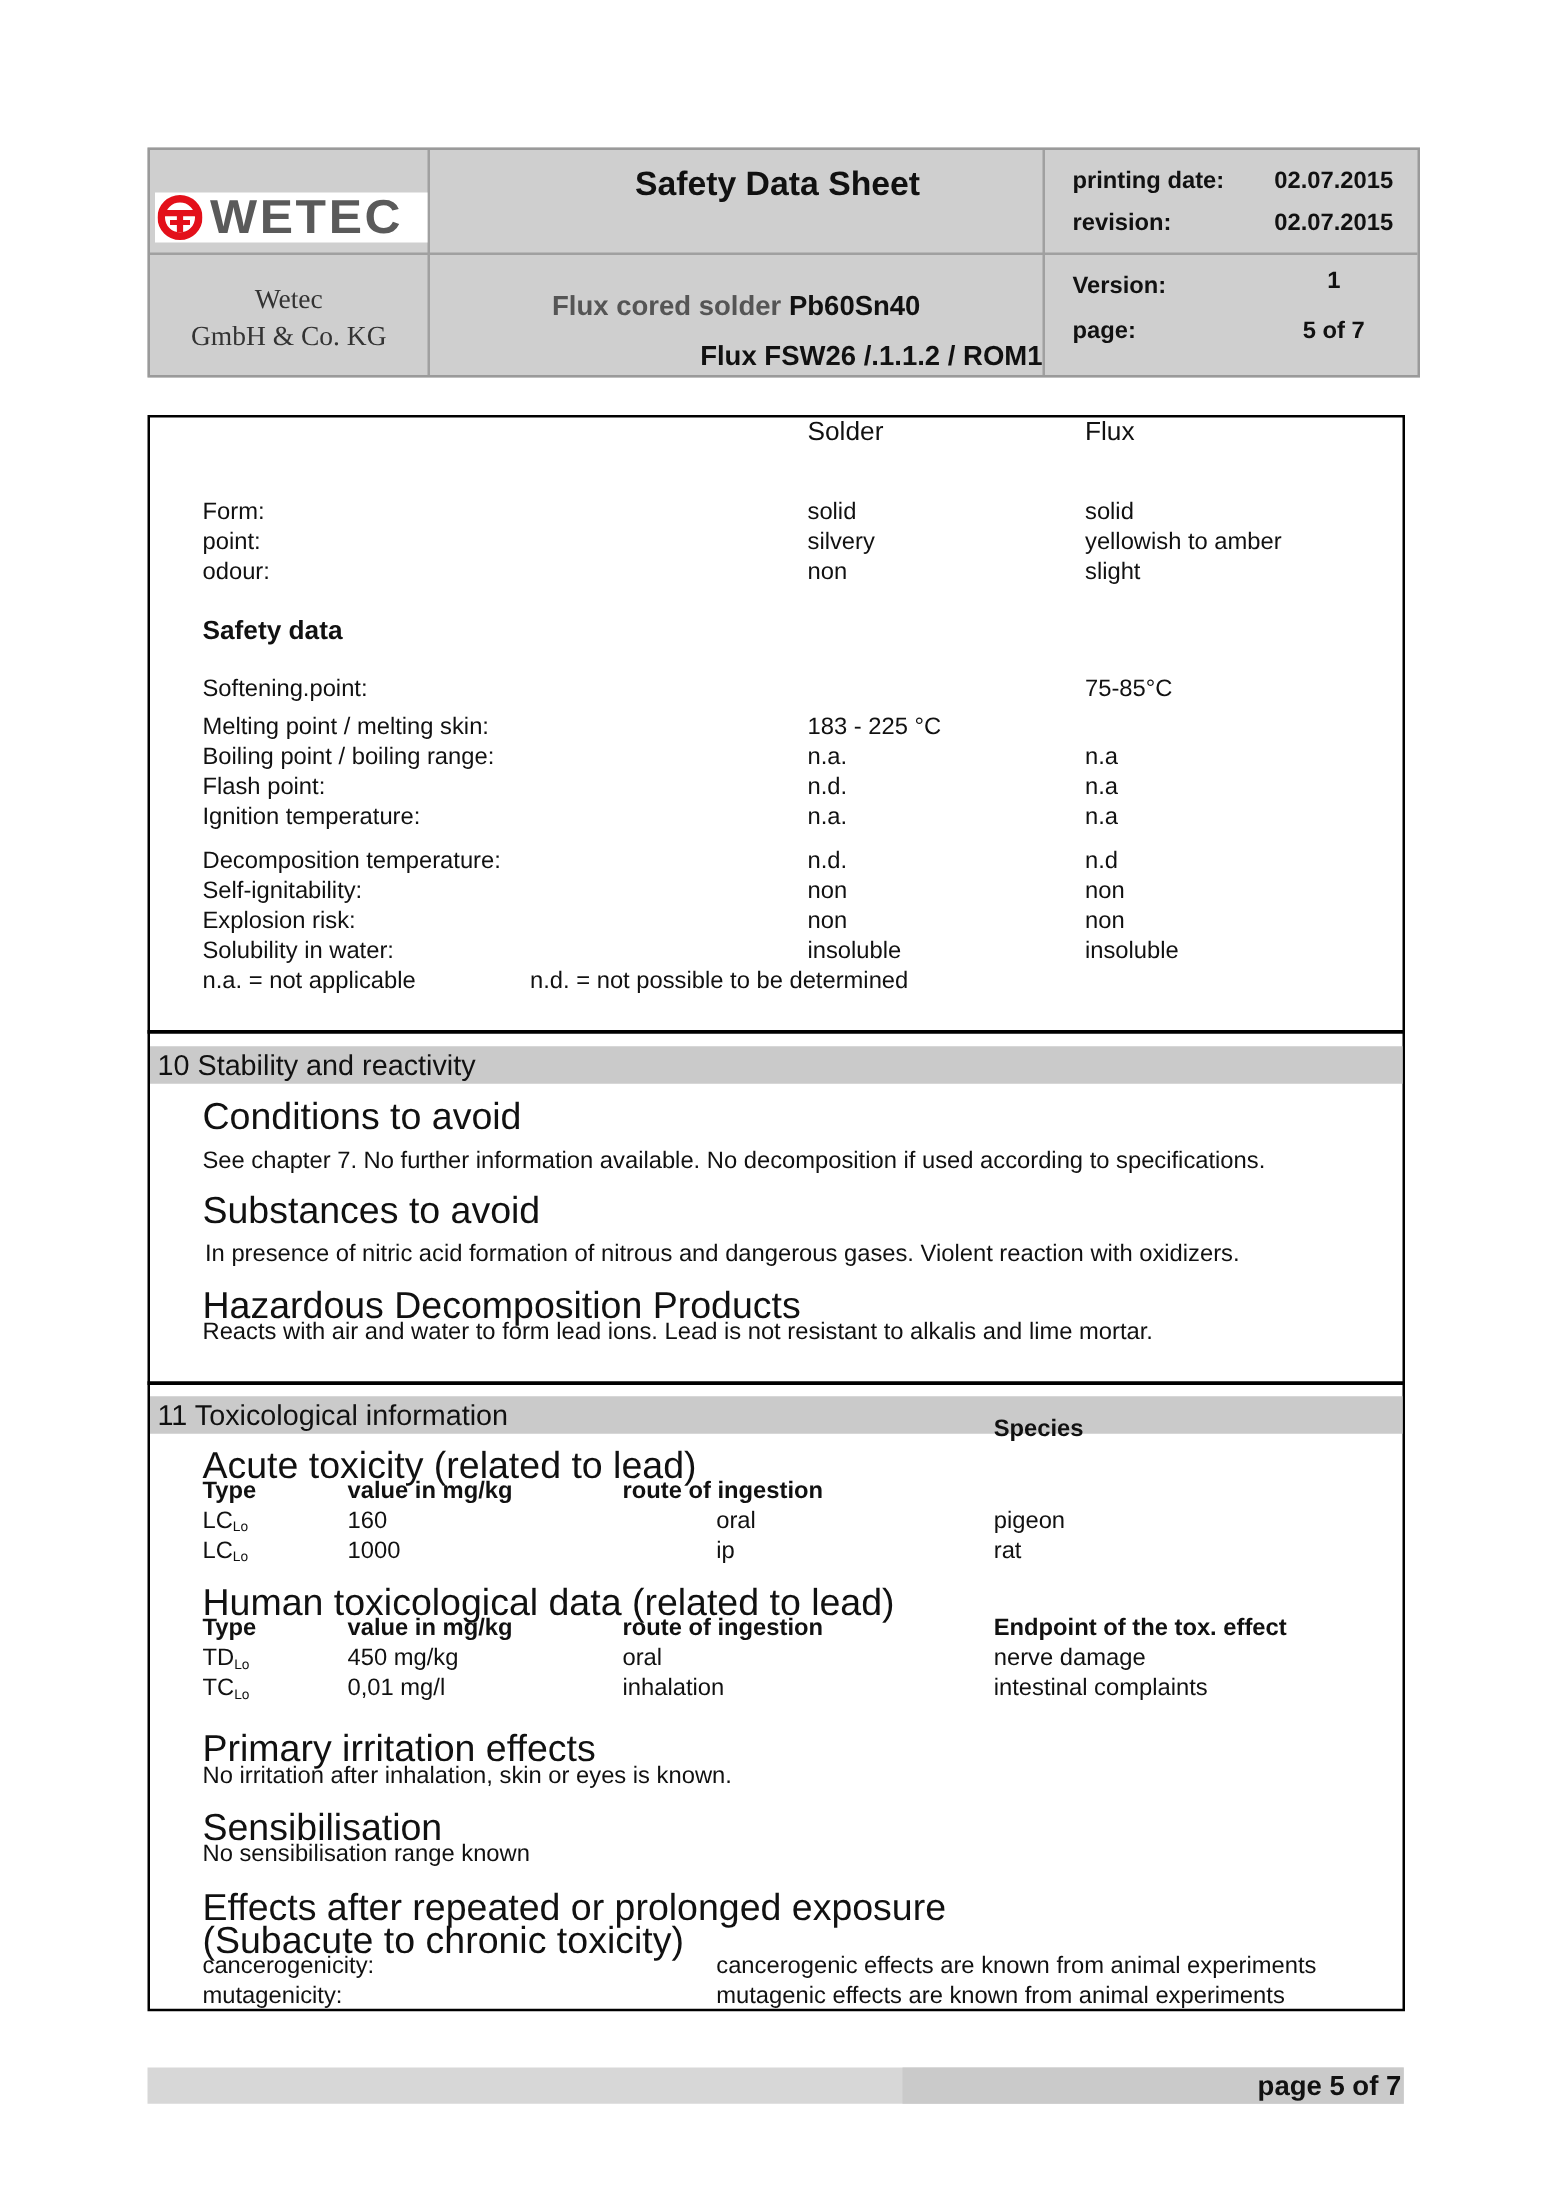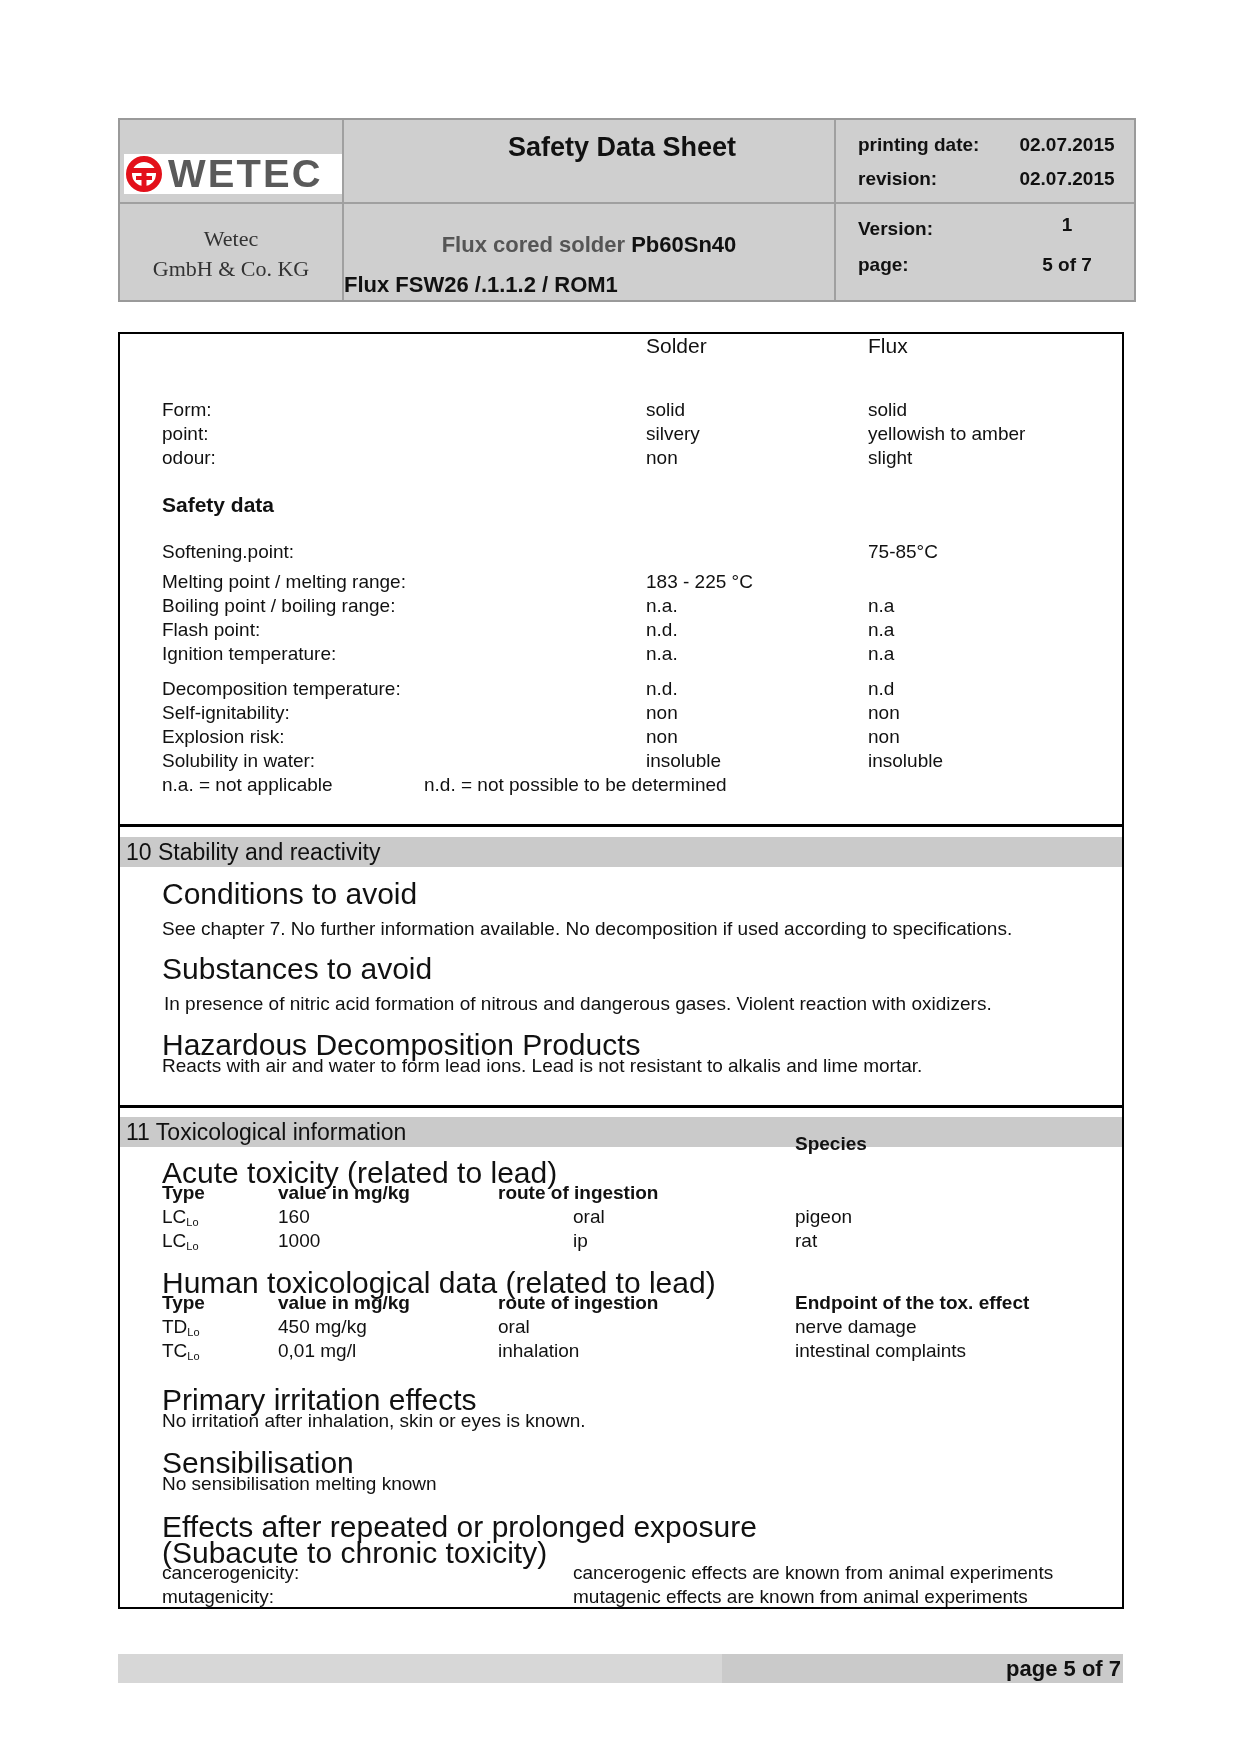--- a/index.html
+++ b/index.html
@@ -19,21 +19,21 @@
                  transform-origin: left; line-height: 1; }
     .company { position: absolute; left: 0; width: 222px; top: 104px; text-align: center;
                font-family: "Liberation Serif", serif; font-size: 22px; color: #333; line-height: 30px; }
     .title { position: absolute; left: 224px; width: 556px; top: 12px; text-align: center;
              font-weight: bold; font-size: 27px; }
     .subtitle { position: absolute; left: 224px; width: 490px; top: 52px; text-align: center;
                 font-weight: bold; font-size: 22px; }
     .product { position: absolute; left: 224px; width: 490px; top: 112px; text-align: center;
                font-size: 22px; font-weight: bold; }
     .product .dim { color: #555; }
-    .product2 { position: absolute; left: 224px; width: 490px; top: 152px; text-align: left;
+    .product2 { position: absolute; left: 224px; width: 490px; top: 152px; text-align: right;
                 font-size: 22px; font-weight: bold; }
     .meta-label { position: absolute; left: 738px; font-weight: bold; font-size: 19px; }
     .meta-val { position: absolute; font-weight: bold; font-size: 19px; text-align: center; width: 130px; left: 882px; }
 
     
     .box { position: absolute; left: 118px; top: 332px; width: 1006px; height: 1277px;
            border: 2px solid #000; box-sizing: border-box; }
     .rule { position: absolute; left: 118px; width: 1006px; height: 3px; background: #000; }
     .band { position: absolute; left: 120px; width: 1002px; height: 30px; background: #cacaca;
             font-size: 23px; line-height: 30px; padding-left: 6px; box-sizing: border-box; }
@@ -106,21 +106,21 @@
   <div class="t" style="left:646px;top:446px">non</div>
   <div class="t" style="left:868px;top:446px">slight</div>
 </div>
 
 <div class="h" style="left:162px;top:493px">Safety data</div>
 
 <div class="t" style="left:162px;top:540px">Softening.point:</div>
 <div class="t" style="left:868px;top:540px">75-85°C</div>
 
 <div>
-  <div class="t" style="left:162px;top:570px">Melting point / melting range:</div>
+  <div class="t" style="left:162px;top:570px">Melting point / melting skin:</div>
   <div class="t" style="left:646px;top:570px">183 - 225 °C</div>
   <div class="t" style="left:868px;top:570px"></div>
 
   <div class="t" style="left:162px;top:594px">Boiling point / boiling range:</div>
   <div class="t" style="left:646px;top:594px">n.a.</div>
   <div class="t" style="left:868px;top:594px">n.a</div>
 
   <div class="t" style="left:162px;top:618px">Flash point:</div>
   <div class="t" style="left:646px;top:618px">n.d.</div>
   <div class="t" style="left:868px;top:618px">n.a</div>
@@ -197,21 +197,21 @@
   <div class="t" style="left:162px;top:1339px"><span>TC</span><sub>Lo</sub></div>
   <div class="t" style="left:278px;top:1339px">0,01 mg/l</div>
   <div class="t" style="left:498px;top:1339px">inhalation</div>
   <div class="t" style="left:795px;top:1339px">intestinal complaints</div>
 </div>
 
 <div class="hn" style="left:162px;top:1383px">Primary irritation effects</div>
 <div class="t" style="left:162px;top:1409px">No irritation after inhalation, skin or eyes is known.</div>
 
 <div class="hn" style="left:162px;top:1446px">Sensibilisation</div>
-<div class="t" style="left:162px;top:1472px">No sensibilisation melting known</div>
+<div class="t" style="left:162px;top:1472px">No sensibilisation range known</div>
 
 <div class="hn" style="left:162px;top:1510px">Effects after repeated or prolonged exposure</div>
 <div class="hn" style="left:162px;top:1536px">(Subacute to chronic toxicity)</div>
 <div class="t" style="left:162px;top:1561px">cancerogenicity:</div>
 <div class="t" style="left:573px;top:1561px">cancerogenic effects are known from animal experiments</div>
 <div class="t" style="left:162px;top:1585px">mutagenicity:</div>
 <div class="t" style="left:573px;top:1585px">mutagenic effects are known from animal experiments</div>
 
 <div class="footer">
   <div class="dark"></div>

